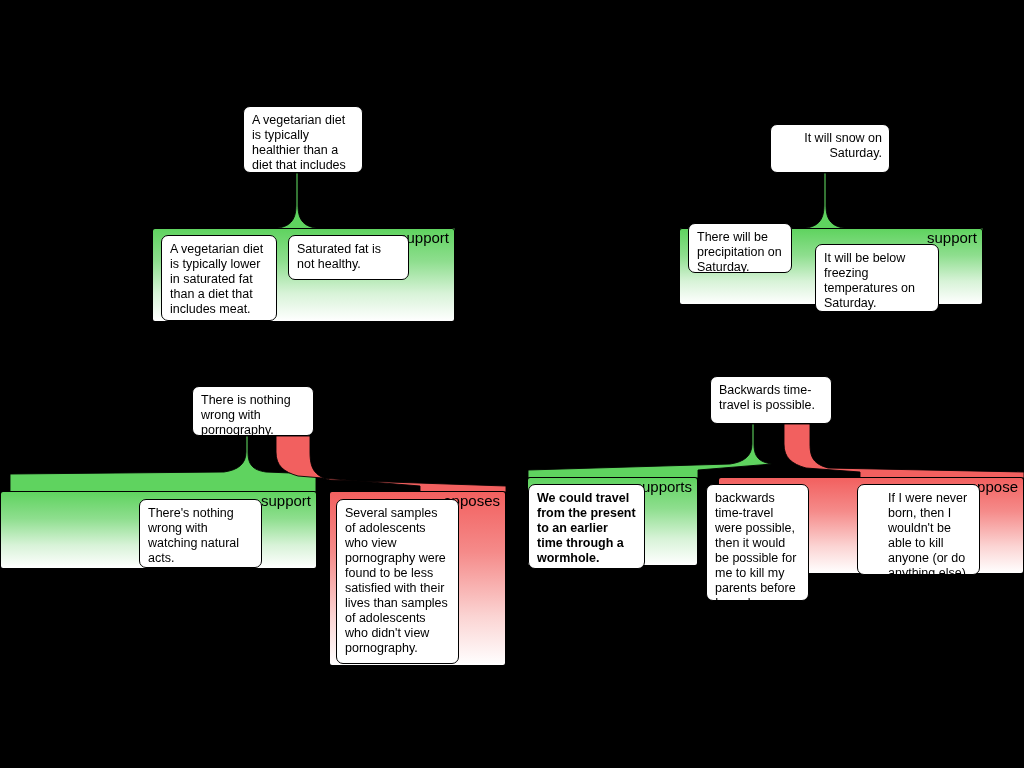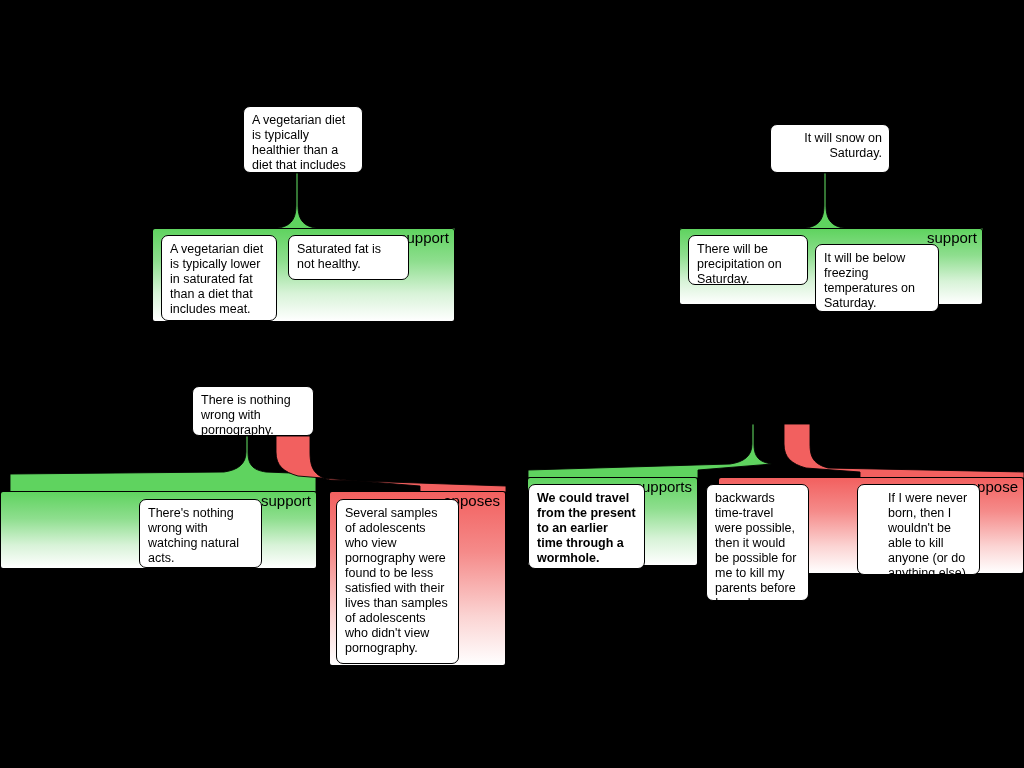--- a/index.html
+++ b/index.html
@@ -95,21 +95,21 @@
     <span>Saturated fat is not healthy.</span>
   </div>
 
   <div class="node" style="left:770px; top:124px; width:120px; height:49px;text-align:right;">
     <span>It will snow on Saturday.</span>
   </div>
 
   <div class="group support" style="left:679px; top:228px; width:304px; height:77px;">
     <span class="group-label">support</span>
   </div>
-  <div class="node" style="left:688px; top:235px; width:120px; height:50px;">
+  <div class="node" style="left:688px; top:223px; width:104px; height:50px;">
     <span>There will be precipitation on Saturday.</span>
   </div>
   <div class="node" style="left:815px; top:244px; width:124px; height:68px;">
     <span>It will be below freezing temperatures on Saturday.</span>
   </div>
 
   <div class="node" style="left:192px; top:386px; width:122px; height:50px;">
     <span>There is nothing wrong with pornography.</span>
   </div>
 
@@ -120,20 +120,23 @@
     <span>There's nothing wrong with watching natural acts.</span>
   </div>
 
   <div class="group oppose" style="left:329px; top:491px; width:177px; height:175px;">
     <span class="group-label">opposes</span>
   </div>
   <div class="node" style="left:336px; top:499px; width:123px; height:165px;">
     <span>Several samples of adolescents who view pornography were found to be less satisfied with their lives than samples of adolescents who didn't view pornography.</span>
   </div>
 
+  <div class="node" style="left:710px; top:376px; width:122px; height:48px;">
+    <span>Backwards time-travel is possible.</span>
+  </div>
 
   <div class="group support" style="left:527px; top:477px; width:171px; height:89px;">
     <span class="group-label">supports</span>
   </div>
   <div class="node" style="left:528px; top:484px; width:117px; height:85px;font-weight:bold;">
     <span>We could travel from the present to an earlier time through a wormhole.</span>
   </div>
 
   <div class="group oppose" style="left:718px; top:477px; width:306px; height:97px;">
     <span class="group-label">oppose</span>

